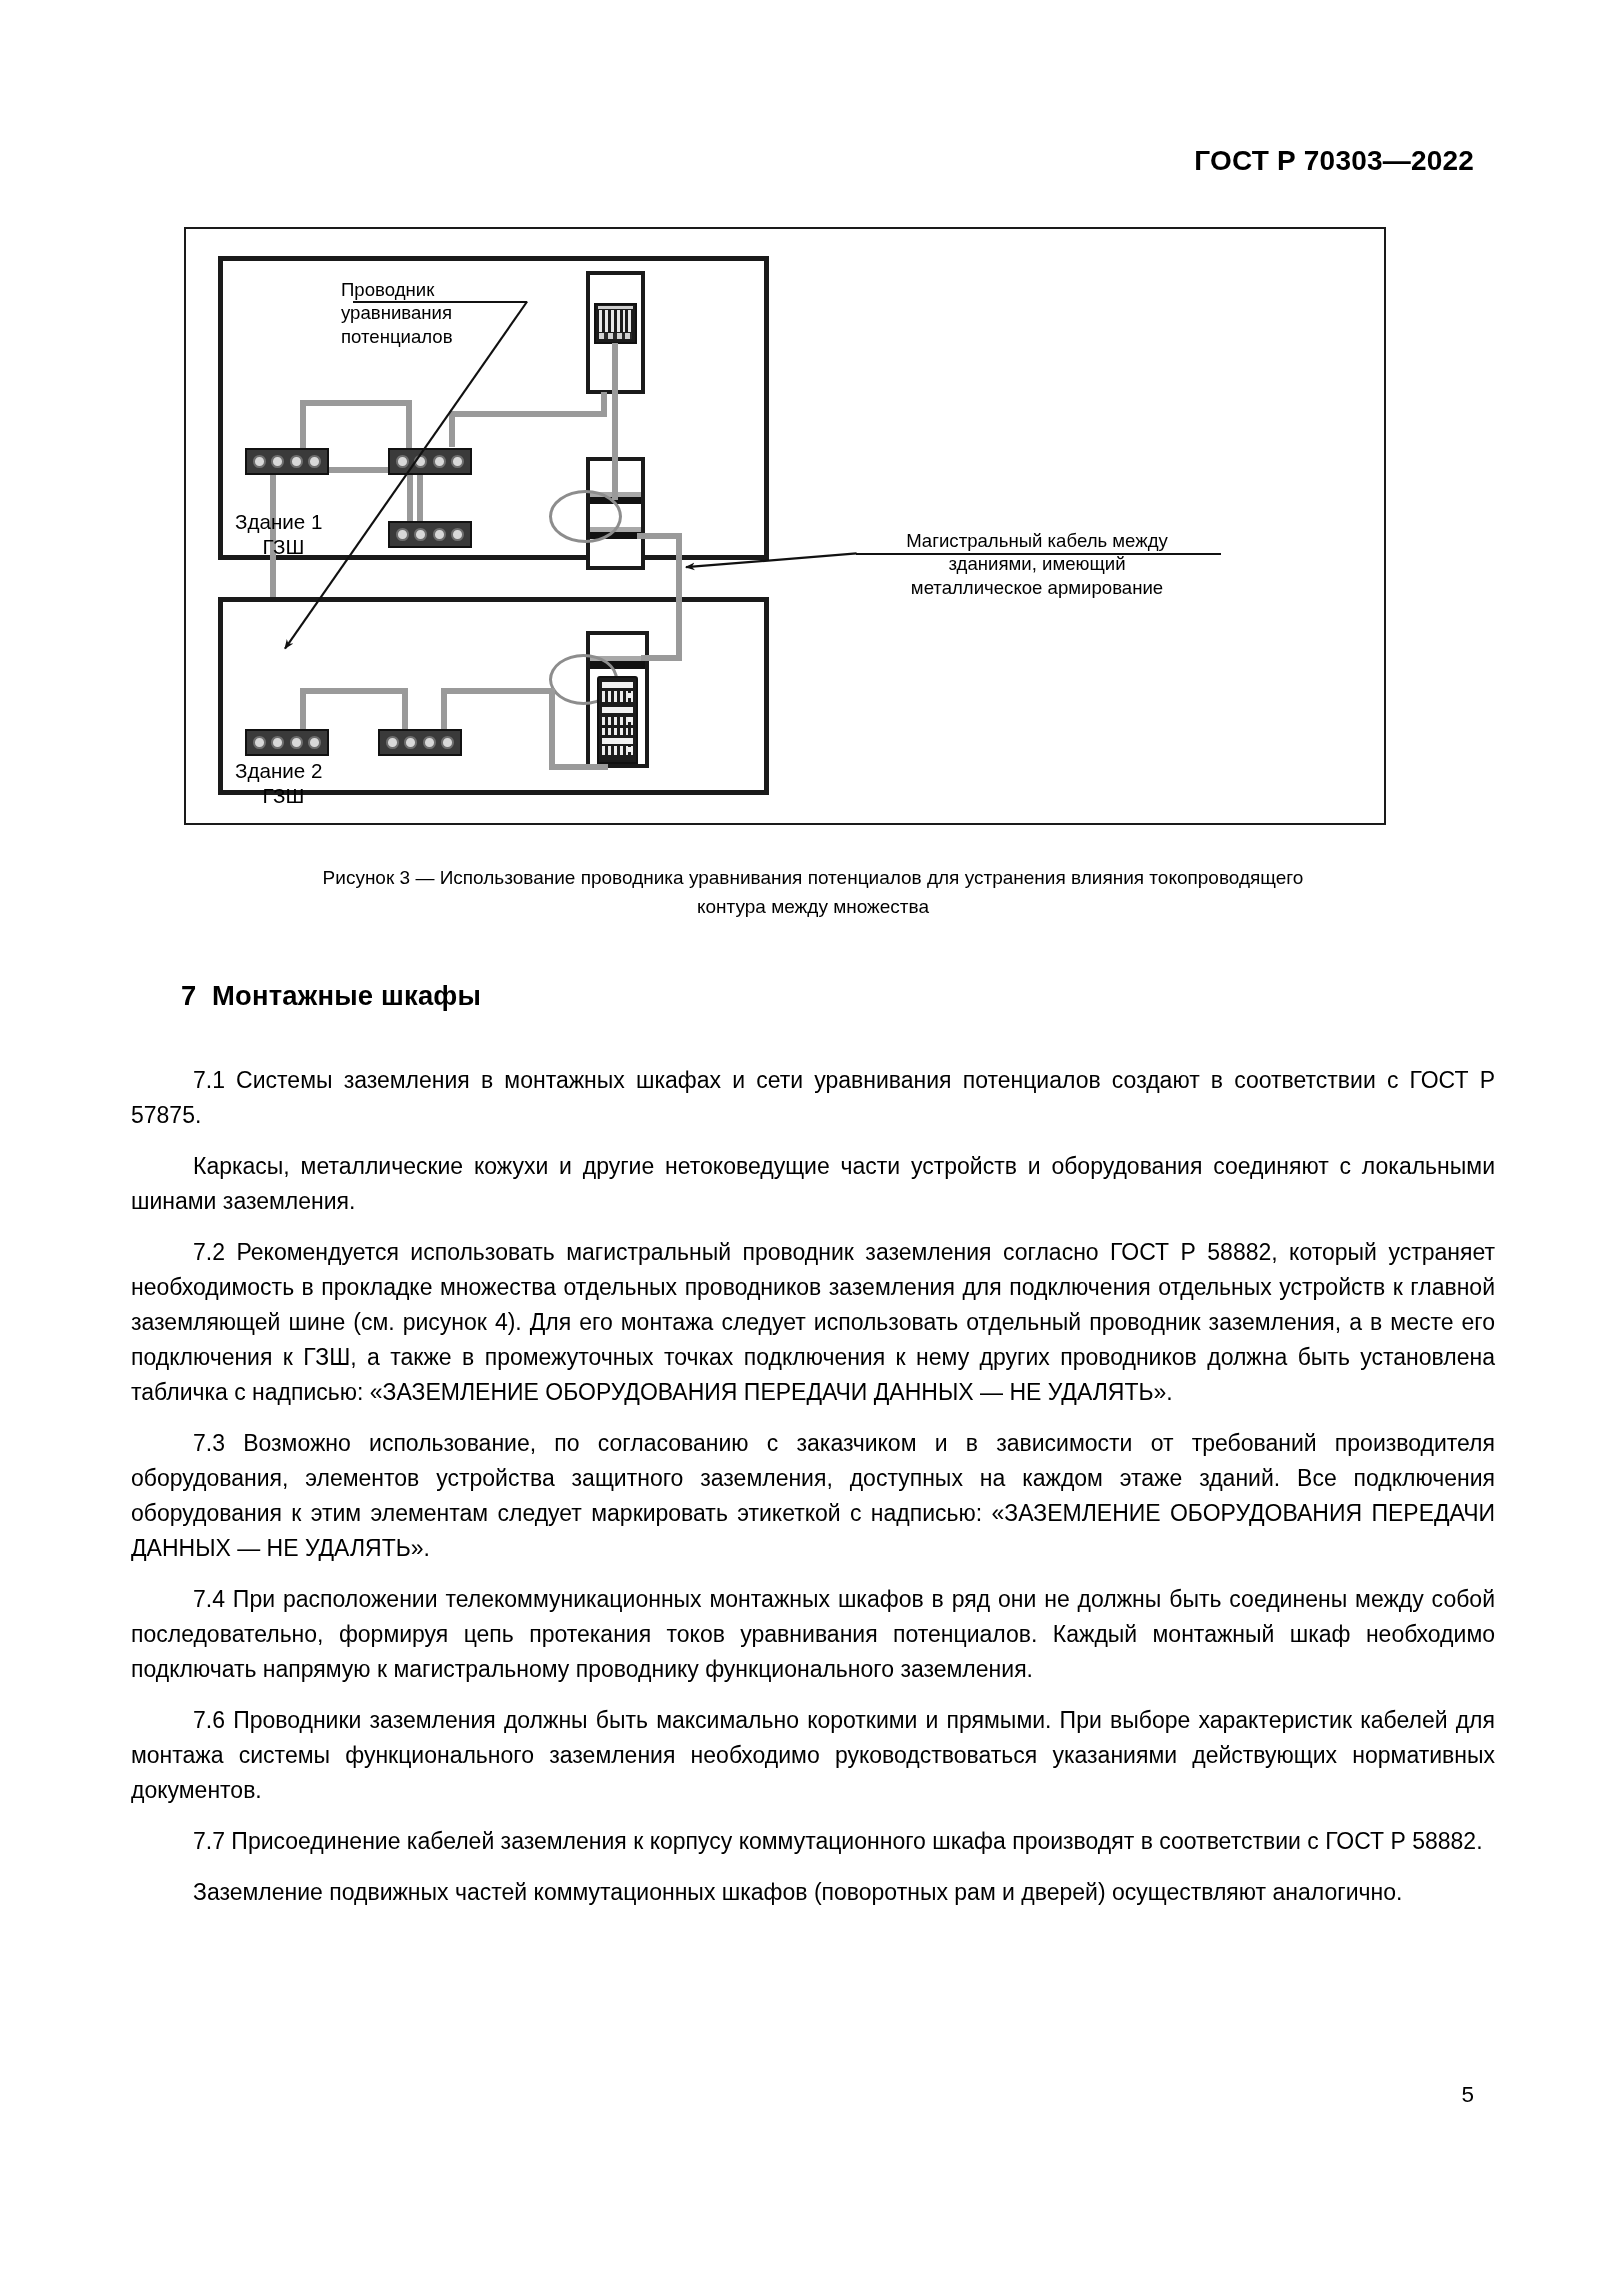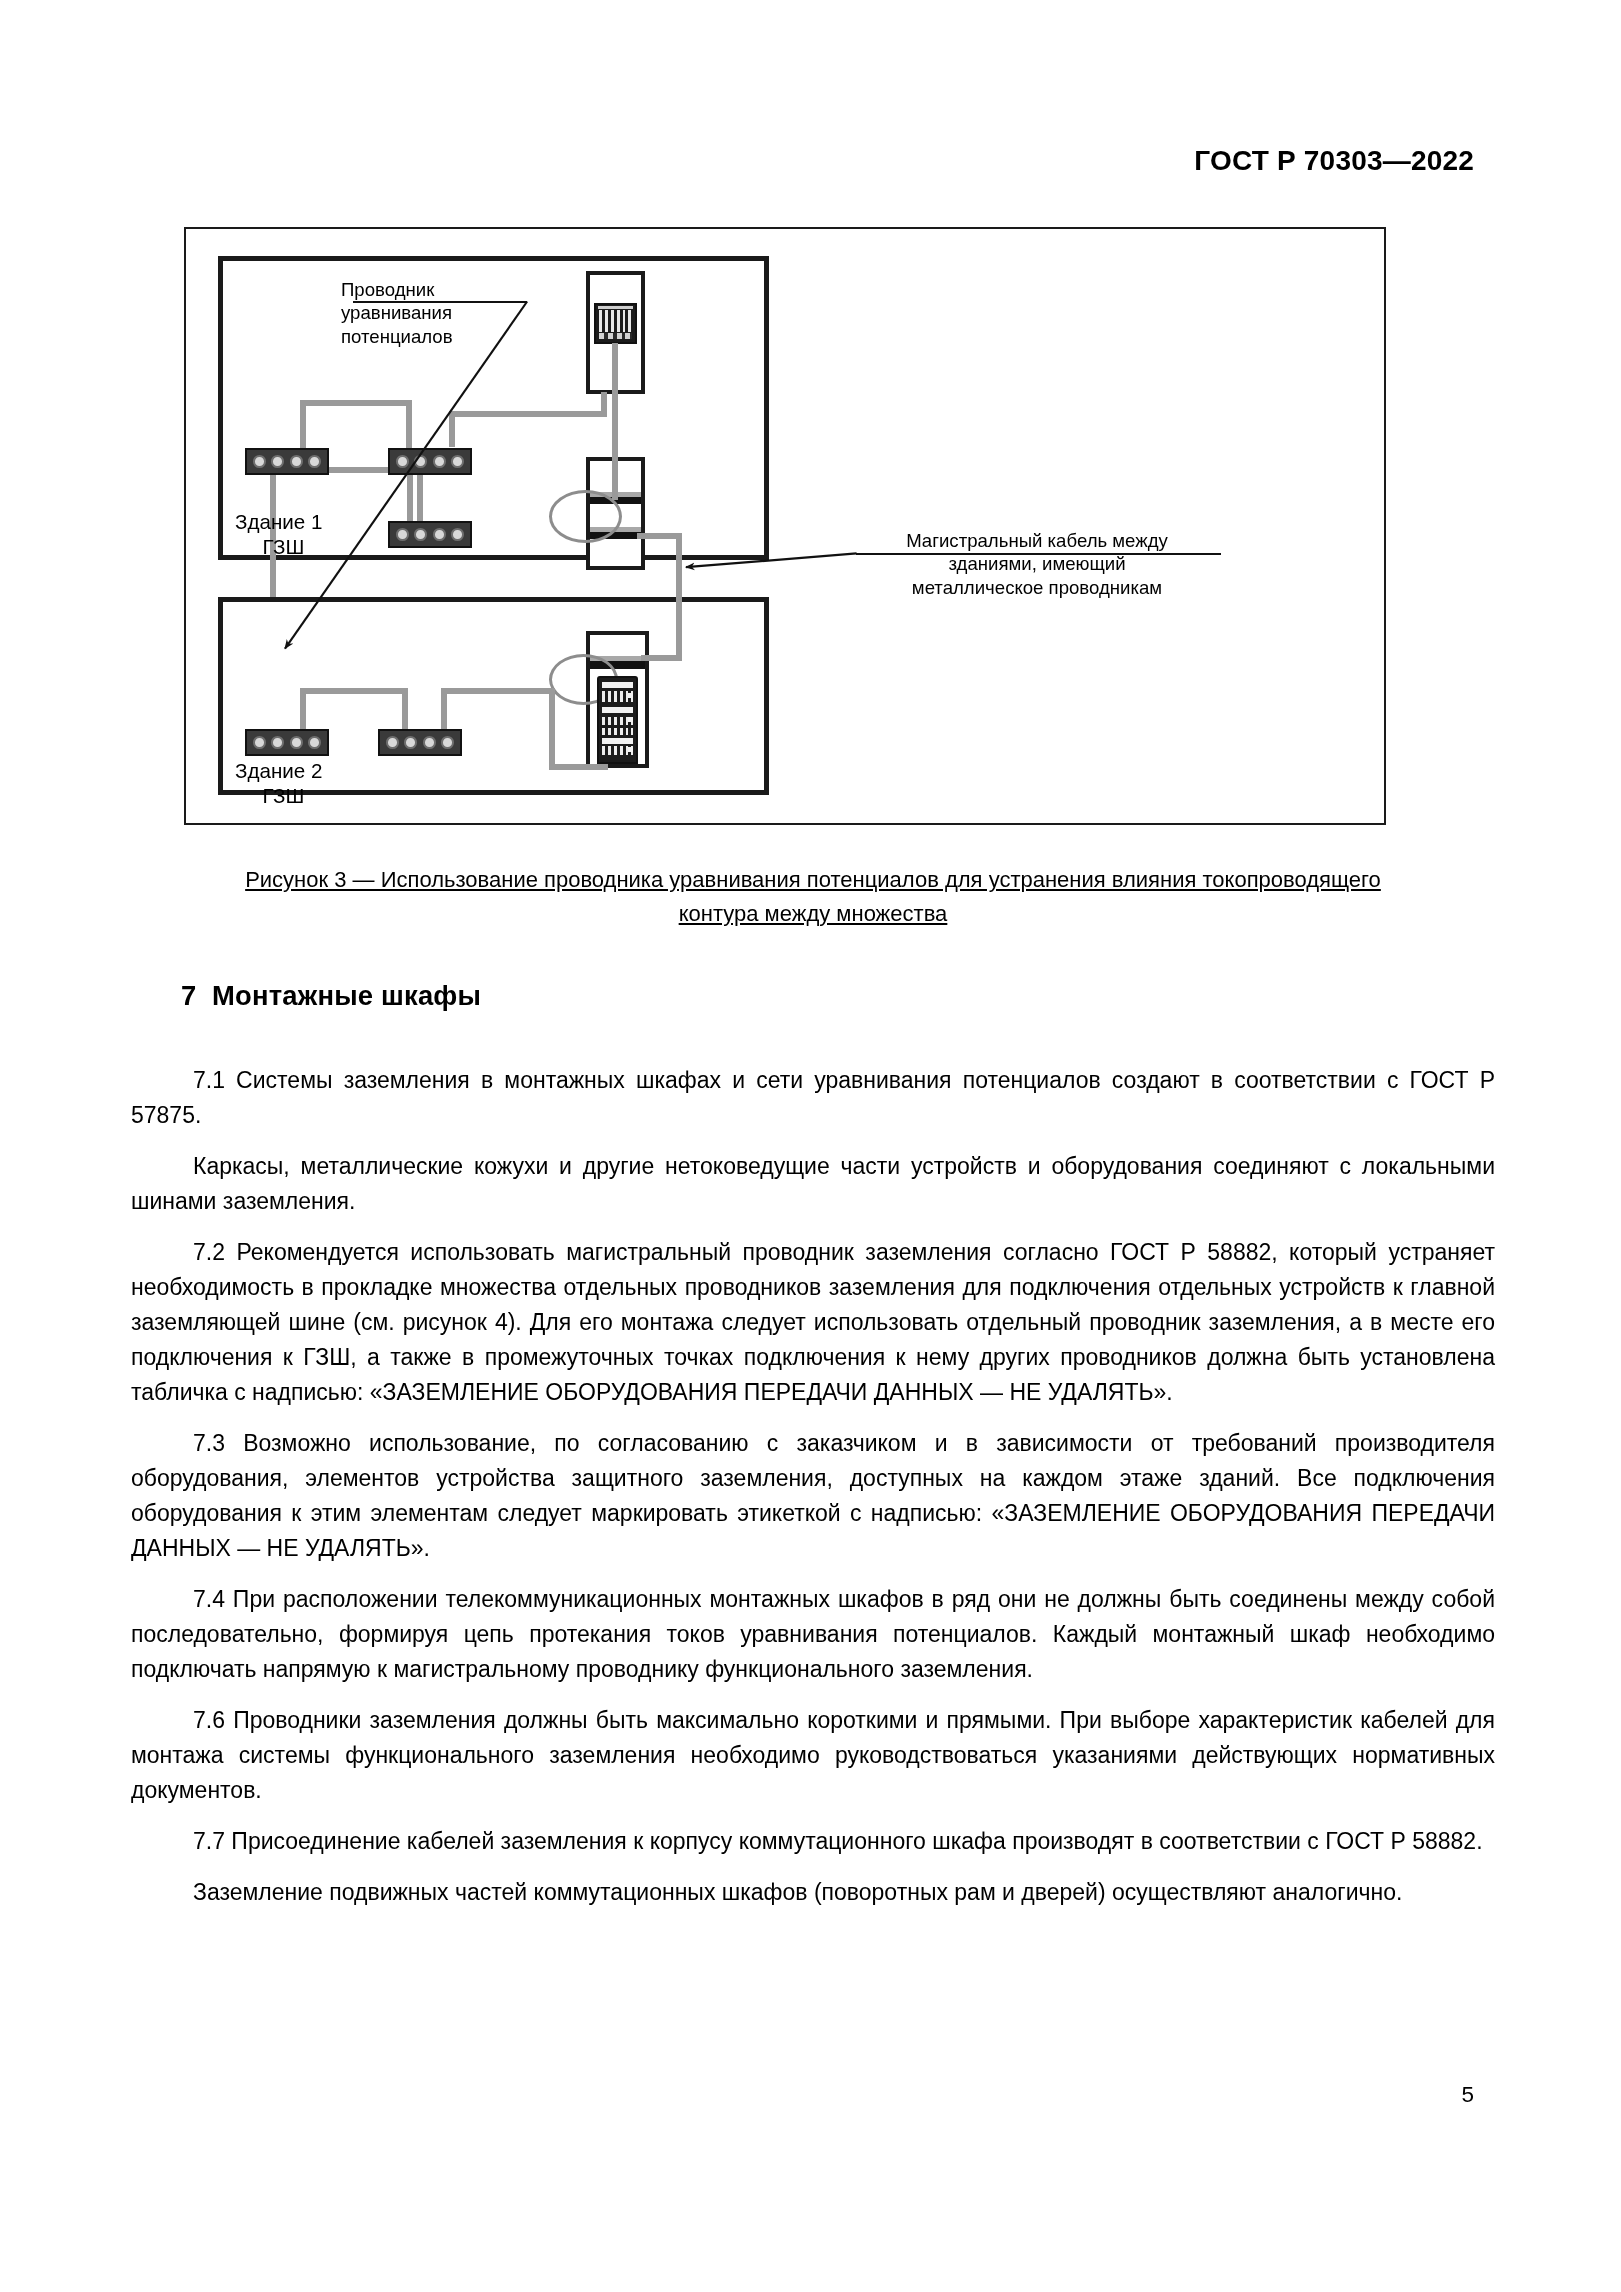--- a/index.html
+++ b/index.html
@@ -92,21 +92,21 @@
   .callout.c-left{}
   .callout.c-right{text-align:center;}
   .ul-line{position:absolute;background:#111;height:2px;}
   .tag{position:absolute;font-size:20.6px;line-height:1.2;white-space:nowrap;}
 
   svg.lead{position:absolute;left:0;top:0;width:100%;height:100%;overflow:visible;pointer-events:none;}
 
   
   .caption{
     position:absolute;left:127px;top:863px;width:1372px;
-    text-align:center;font-size:22px;line-height:1.55;text-decoration:underline;
+    text-align:center;font-size:19px;line-height:1.55;
   }
 
   
   .section-title{
     position:absolute;left:181px;top:980px;
     font-size:27.4px;font-weight:bold;letter-spacing:0.2px;text-align:right;
   }
   .body{
     position:absolute;left:115px;top:1047px;width:1396px;
     font-size:23px;line-height:35px;text-align:justify;
@@ -235,21 +235,21 @@
     <div class="callout c-left" style="left:157px;top:51px;width:167px;">
       <span class="ln">Проводник</span>
       <span class="ln">уравнивания</span>
       <span class="ln">потенциалов</span>
     </div>
     <div class="ul-line" style="left:169px;top:74px;width:174px;"></div>
 
     <div class="callout c-right" style="left:667px;top:302px;width:372px;">
       <span class="ln">Магистральный кабель между</span>
       <span class="ln">зданиями, имеющий</span>
-      <span class="ln">металлическое проводникам</span>
+      <span class="ln">металлическое армирование</span>
     </div>
     <div class="ul-line" style="left:672px;top:326px;width:365px;"></div>
 
     <svg class="lead" viewBox="0 0 1226 610" preserveAspectRatio="none">
       <defs>
         <marker id="ar" markerWidth="11" markerHeight="11" refX="9" refY="4.2" orient="auto" markerUnits="userSpaceOnUse">
           <path d="M0,0.2 L10,4.2 L0,8.2 L3,4.2 Z" fill="#111"></path>
         </marker>
       </defs>
 

